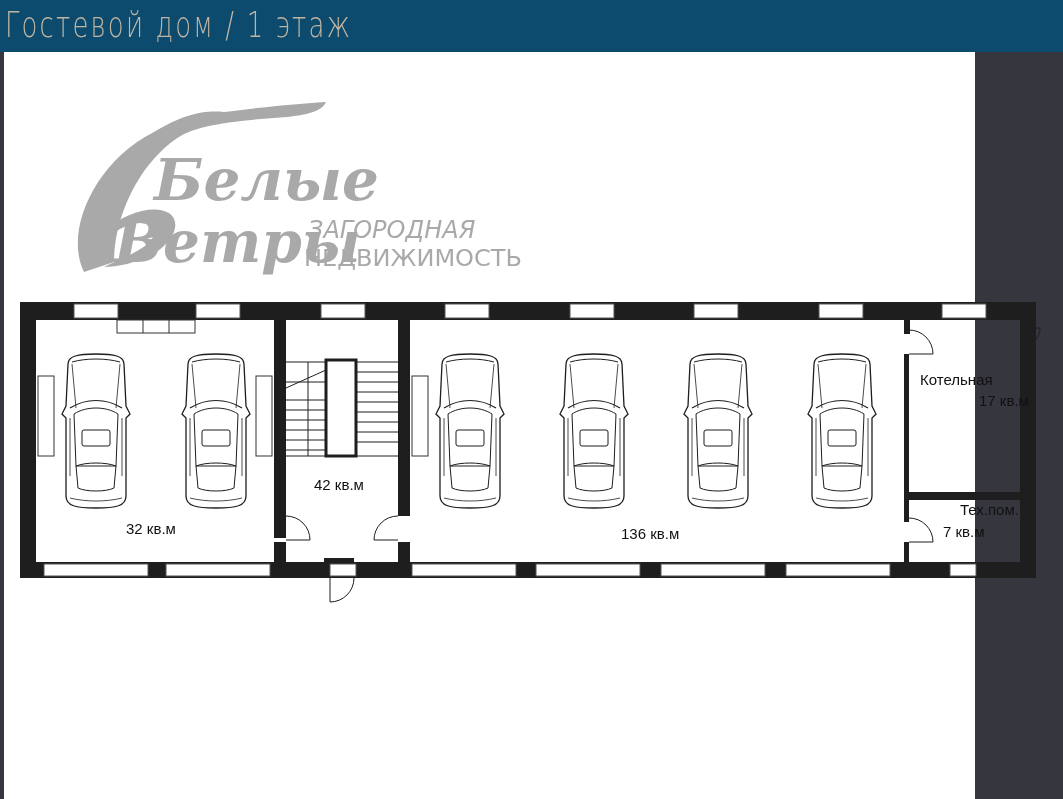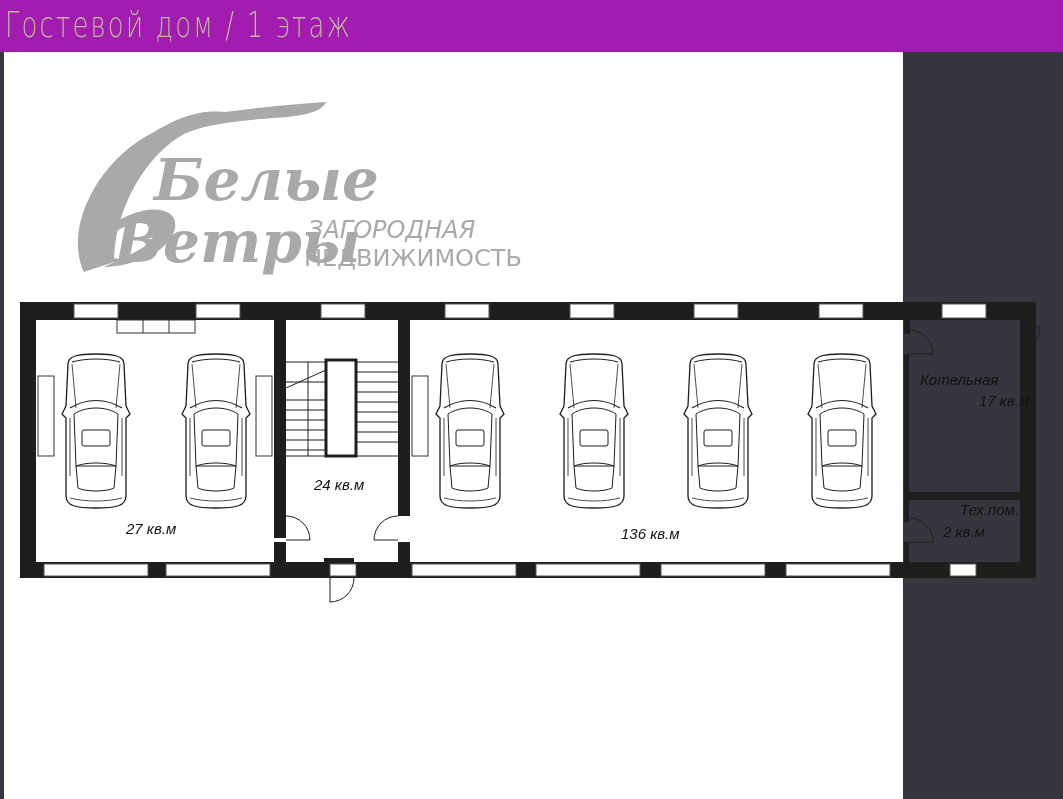--- a/index.html
+++ b/index.html
@@ -1,22 +1,22 @@
 <!DOCTYPE html>
 <html><head>
 <meta charset="utf-8">
 <style>
   html, body { margin: 0; padding: 0; }
   body { width: 1063px; height: 799px; background: #36363e; position: relative; overflow: hidden; font-family: "Liberation Sans", sans-serif; }
-  .header { position: absolute; left: 0; top: 0; width: 1063px; height: 52px; background: #a21caf; }
+  .header { position: absolute; left: 0; top: 0; width: 1063px; height: 52px; background: #0c4a6e; }
   .header-title { position: absolute; left: 5px; top: 4px; font-family: "DejaVu Sans", sans-serif; font-size: 36px; color: #bfb5a2; letter-spacing: 3px; transform: scaleX(0.72); transform-origin: left top; white-space: nowrap; font-weight: 300; }
-  .canvas { position: absolute; left: 4px; top: 52px; width: 899px; height: 747px; background: #ffffff; }
+  .canvas { position: absolute; left: 4px; top: 52px; width: 971px; height: 747px; background: #ffffff; }
   .logo { position: absolute; left: 0; top: 0; }
   .plan { position: absolute; left: 0; top: 0; }
-  .label { position: absolute; font-family: "Liberation Sans", sans-serif; font-size: 15px; color: #111; white-space: nowrap; font-style: italic; }
+  .label { position: absolute; font-family: "Liberation Sans", sans-serif; font-size: 15px; color: #111; white-space: nowrap; }
 </style>
 </head>
 <body>
 
 <div class="header">
   <div class="header-title">Гостевой дом / 1 этаж</div>
 </div>
 
 <div class="canvas">
 
@@ -134,20 +134,20 @@
     <g>
       <use href="#car" x="92" y="384"></use>
       <use href="#car" x="212" y="384"></use>
       <use href="#car" x="466" y="384"></use>
       <use href="#car" x="590" y="384"></use>
       <use href="#car" x="714" y="384"></use>
       <use href="#car" x="838" y="384"></use>
     </g>
   </svg>
 
-  <div class="label" style="left:122px; top:468px;">27 кв.м</div>
-  <div class="label" style="left:310px; top:424px;">24 кв.м</div>
+  <div class="label" style="left:122px; top:468px;">32 кв.м</div>
+  <div class="label" style="left:310px; top:424px;">42 кв.м</div>
   <div class="label" style="left:617px; top:473px;">136 кв.м</div>
   <div class="label" style="left:916px; top:319px;">Котельная</div>
   <div class="label" style="left:975px; top:340px;">17 кв.м</div>
   <div class="label" style="left:956px; top:449px;">Тех.пом.</div>
-  <div class="label" style="left:939px; top:471px;">2 кв.м</div>
+  <div class="label" style="left:939px; top:471px;">7 кв.м</div>
 </div>
 
 </body></html>

